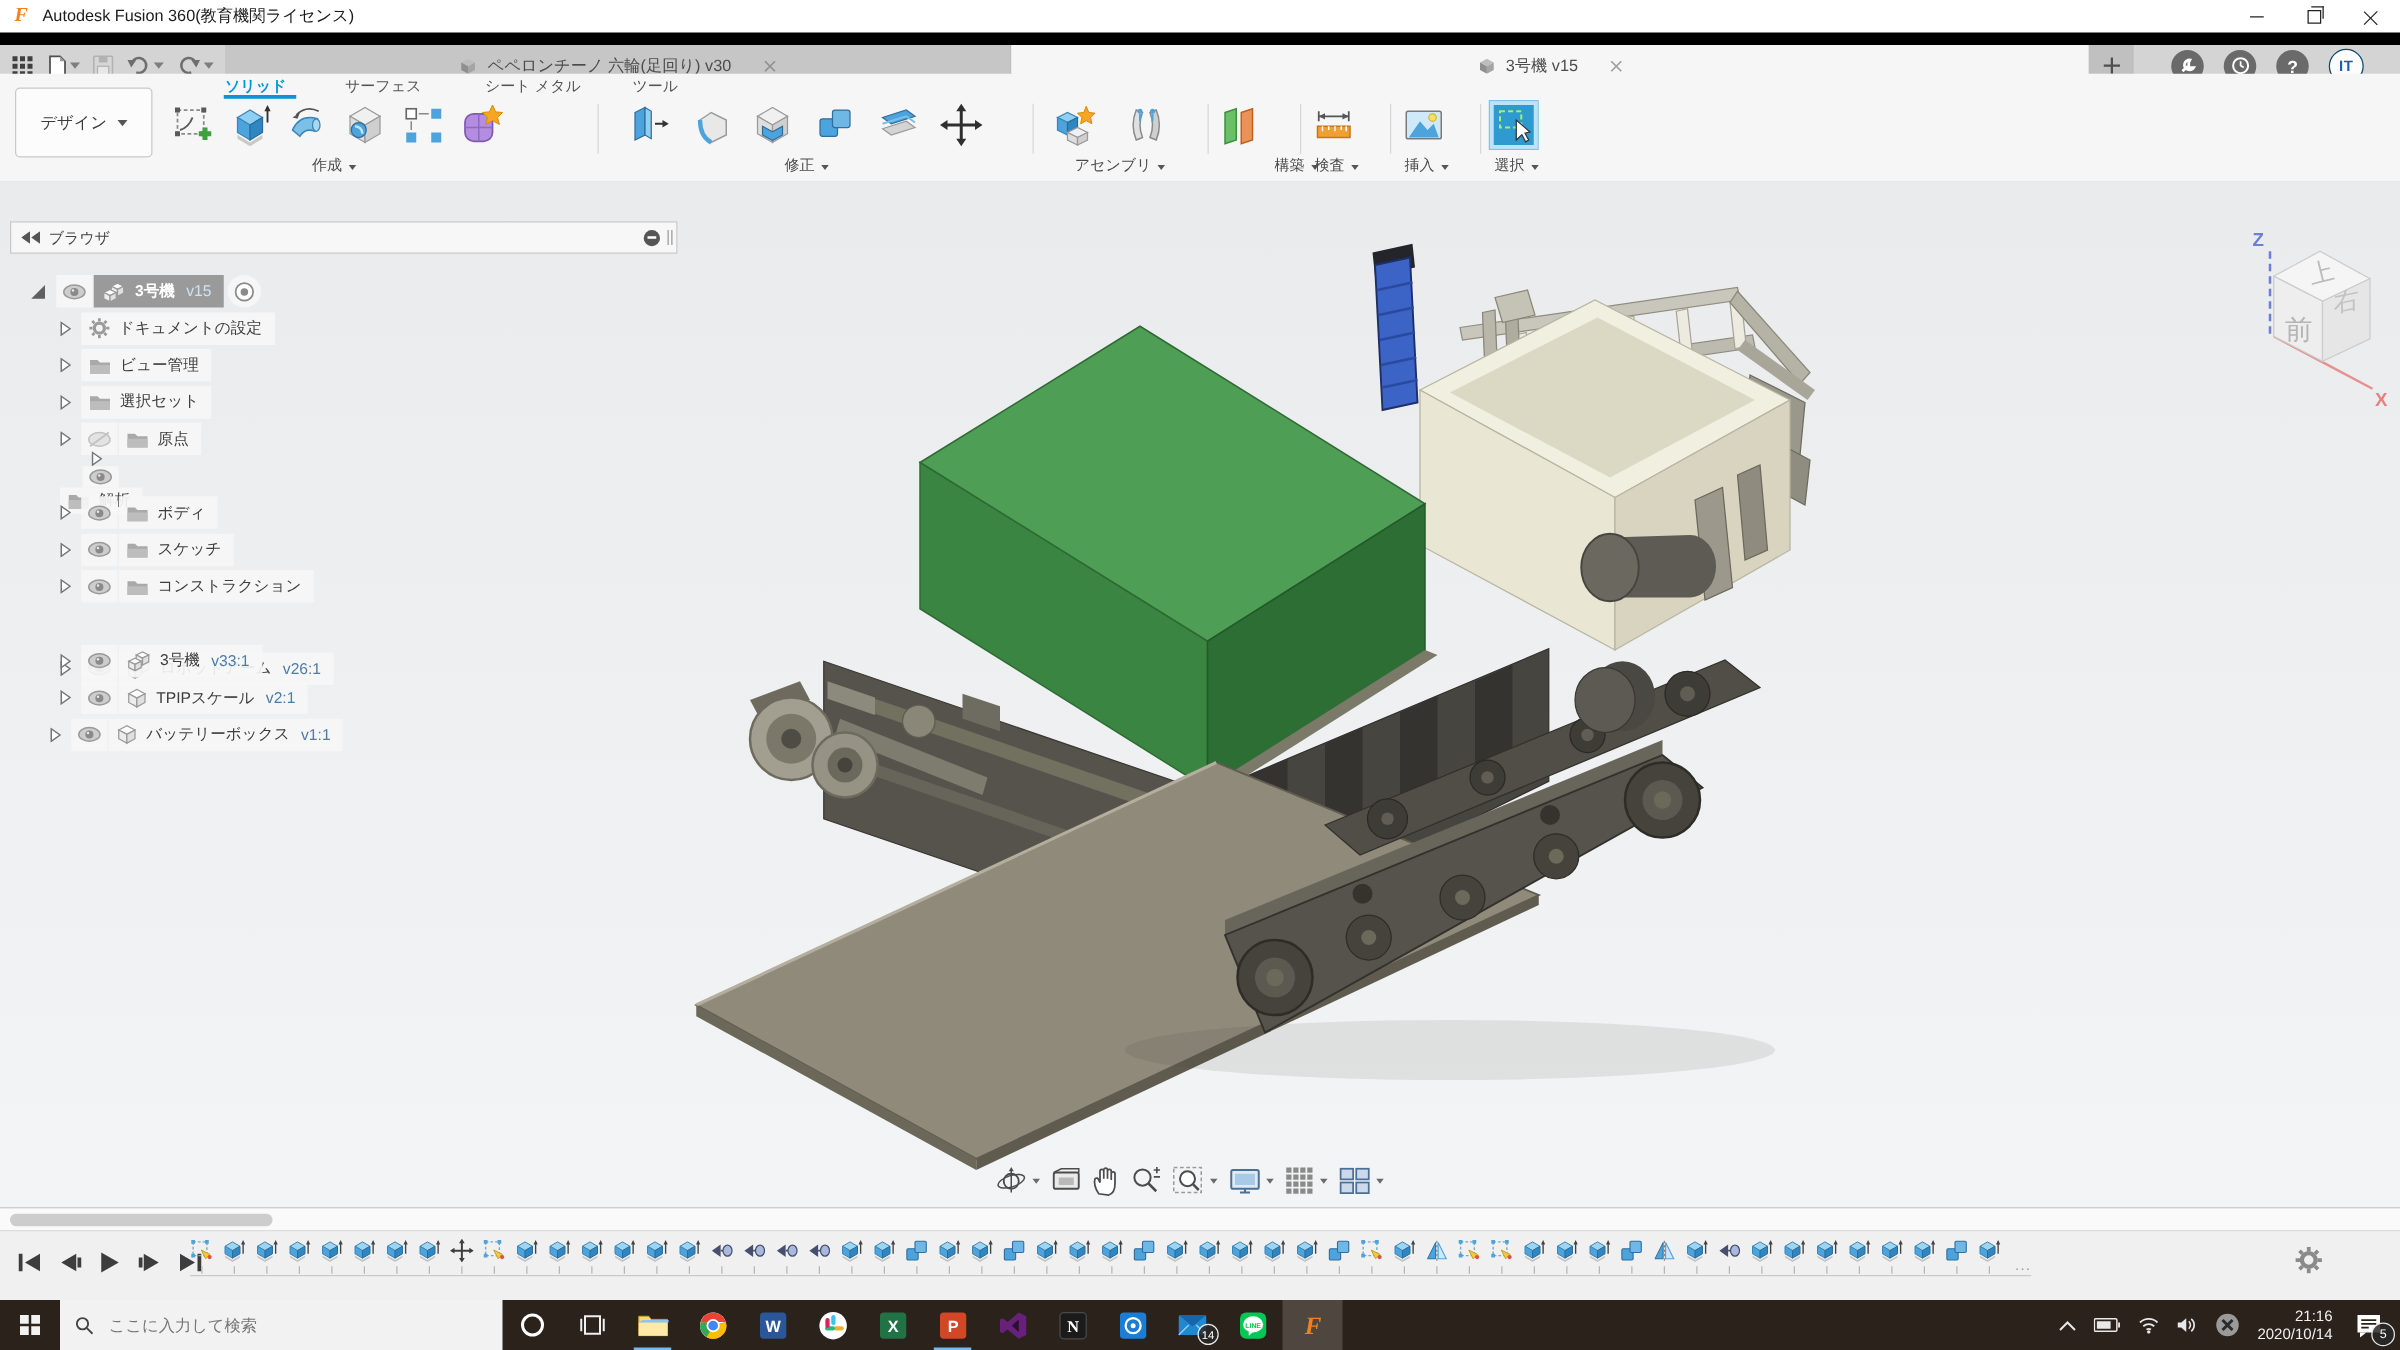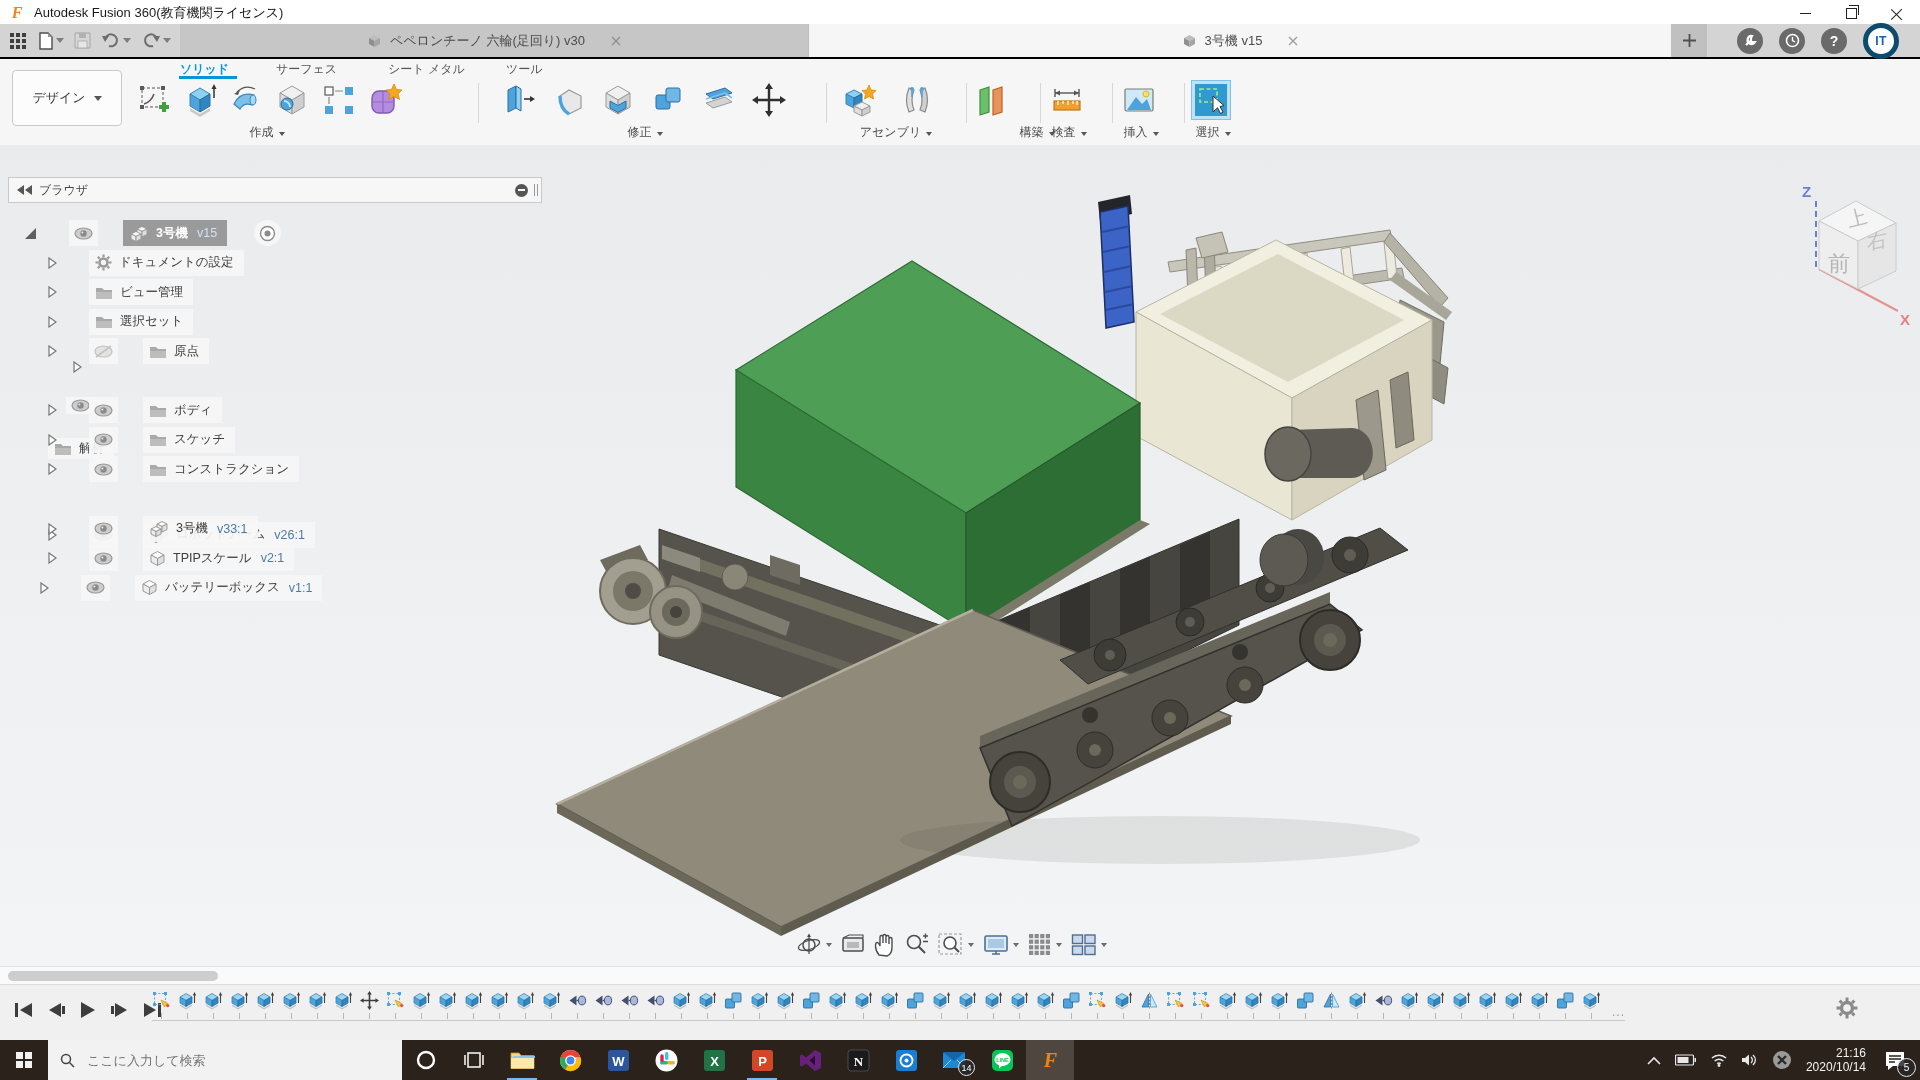--- a/index.html
+++ b/index.html
@@ -14,31 +14,31 @@
   #app-title{font-size:13px;color:#1a1a1a;}
   #win-controls{margin-left:auto;display:flex;height:100%;}
   .win-btn{width:46px;height:100%;display:flex;align-items:center;justify-content:center;}
   .glyph-min{width:11px;height:1px;background:#222;}
   .glyph-max{width:9px;height:9px;border:1px solid #222;position:relative;background:#fff;}
   .glyph-max::before{content:"";position:absolute;left:2px;top:-4px;width:9px;height:9px;border:1px solid #222;border-bottom:none;border-left:none;}
   .glyph-close{position:relative;width:12px;height:12px;}
   .glyph-close::before,.glyph-close::after{content:"";position:absolute;left:5px;top:0;width:1.4px;height:15px;background:#222;}
   .glyph-close::before{transform:rotate(45deg);} .glyph-close::after{transform:rotate(-45deg);}
   
-  #tabstrip{left:0;top:24px;width:1920px;height:33px;background:#d4d4d4;display:flex;align-items:center;}
+  #tabstrip{left:0;top:36px;width:1920px;height:33px;background:#d4d4d4;display:flex;align-items:center;}
   .qat{display:flex;align-items:center;gap:4px;padding:0 6px;}
   .qat .btn{display:flex;align-items:center;padding:4px 3px;}
   .caret{width:0;height:0;border-left:4px solid transparent;border-right:4px solid transparent;border-top:5px solid #7e7e7e;margin-left:2px;}
   .doc-tab{height:33px;display:flex;align-items:center;justify-content:center;gap:8px;font-size:13px;color:#4c4c4c;}
   #tab-doc1{width:628px;background:#c6c6c6;border-right:1px solid #bdbdbd;}
   #tab-doc2{width:862px;background:#f6f6f6;}
   .tab-close{margin-left:18px;opacity:.7;}
   #tab-add{width:36px;height:33px;background:#c0c0c0;display:flex;align-items:center;justify-content:center;margin-right:14px;}
   .circle-btn{width:26px;height:26px;border-radius:50%;background:#6a6a6a;color:#fff;display:flex;align-items:center;justify-content:center;margin-left:16px;font-size:14px;font-weight:bold;}
-  #avatar{background:#fdfdfd;border:5px solid #0c4a6e;color:#1b5faa;font-size:12px;letter-spacing:.5px;}
+  #avatar{background:#fdfdfd;border:1px solid #0c4a6e;color:#1b5faa;font-size:12px;letter-spacing:.5px;}
   
   #ribbon{left:0;top:59px;width:1920px;height:86px;background:#f6f6f6;border-bottom:1px solid #d8d8d8;}
   #workspace-btn{left:12px;top:11px;width:108px;height:54px;border:1px solid #c9c9c9;border-radius:4px;background:#fcfcfc;
     display:flex;align-items:center;justify-content:center;font-size:13px;color:#3c3c3c;gap:6px;}
   .ribbon-tab{top:2px;font-size:12px;color:#555;}
   .ribbon-tab.active{color:#0696d7;font-weight:bold;}
   #tab-underline{left:179px;top:17px;width:58px;height:3px;background:#0696d7;}
   .tool-group{top:22px;display:flex;gap:8px;align-items:flex-start;}
   .tool{width:38px;height:38px;display:flex;align-items:center;justify-content:center;}
   .tool.selected{background:#bfe2f5;outline:1px solid #7fc3e8;}
@@ -48,21 +48,21 @@
   
   #canvas{left:0;top:145px;width:1920px;height:821px;background:linear-gradient(#e9ebed,#f3f4f5);}
   
   #browser-header{left:8px;top:32px;width:532px;height:24px;background:#f7f7f7;border:1px solid #c9c9c9;
     display:flex;align-items:center;font-size:12px;color:#444;}
   #browser-header .grip{margin-left:auto;display:flex;align-items:center;gap:6px;padding-right:6px;}
   .minus-circle{width:13px;height:13px;border-radius:50%;background:#555;position:relative;}
   .minus-circle::after{content:"";position:absolute;left:3px;top:5.7px;width:7px;height:1.6px;background:#fff;}
   .vgrip{width:1px;height:12px;background:#9a9a9a;box-shadow:3px 0 0 #9a9a9a;}
   #browser-tree{left:0;top:0;width:560px;height:100%;}
-  .tree-row{position:absolute;display:flex;align-items:center;height:40px;gap:24px;}
+  .tree-row{position:absolute;display:flex;align-items:center;height:40px;}
   .chip{display:inline-flex;align-items:center;gap:7px;background:rgba(246,246,246,.92);padding:2px 10px 2px 6px;height:22px;}
   .chip .lbl{font-size:12.5px;color:#3d3d3d;white-space:nowrap;}
   .chip .ver{font-size:12.5px;color:#4b7cab;margin-left:2px;white-space:nowrap;}
   .chip.selected{background:#9a9a9a;}
   .chip.selected .lbl{color:#ffffff;font-weight:bold;}
   .chip.selected .ver{color:#cfe2f4;}
   .eyechip{display:inline-flex;align-items:center;background:rgba(246,246,246,.92);height:22px;padding:2px 5px;margin-right:1px;}
   
   #comment-bar{left:8px;top:788px;width:534px;height:27px;border:1px solid #c6c6c6;border-radius:3px;background:#f8f8f8;
     display:flex;align-items:center;font-size:12px;color:#666;}

